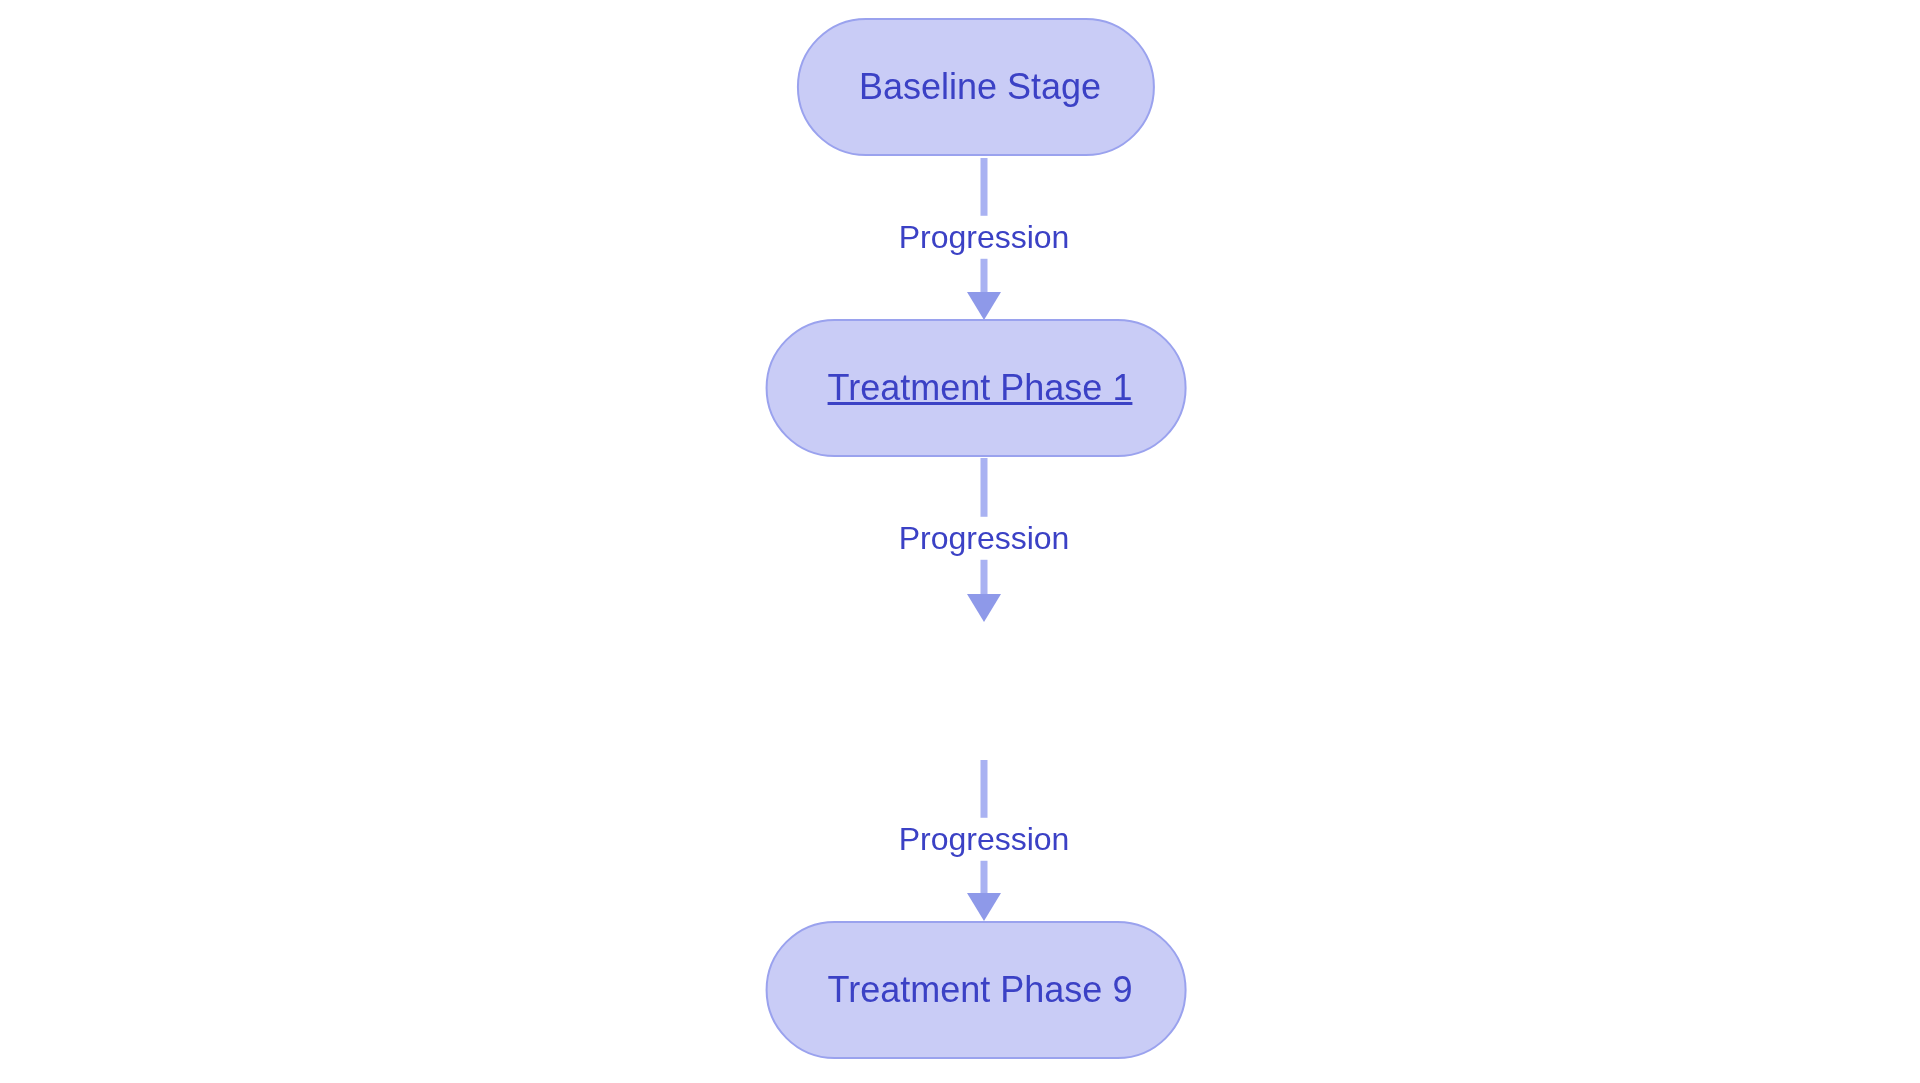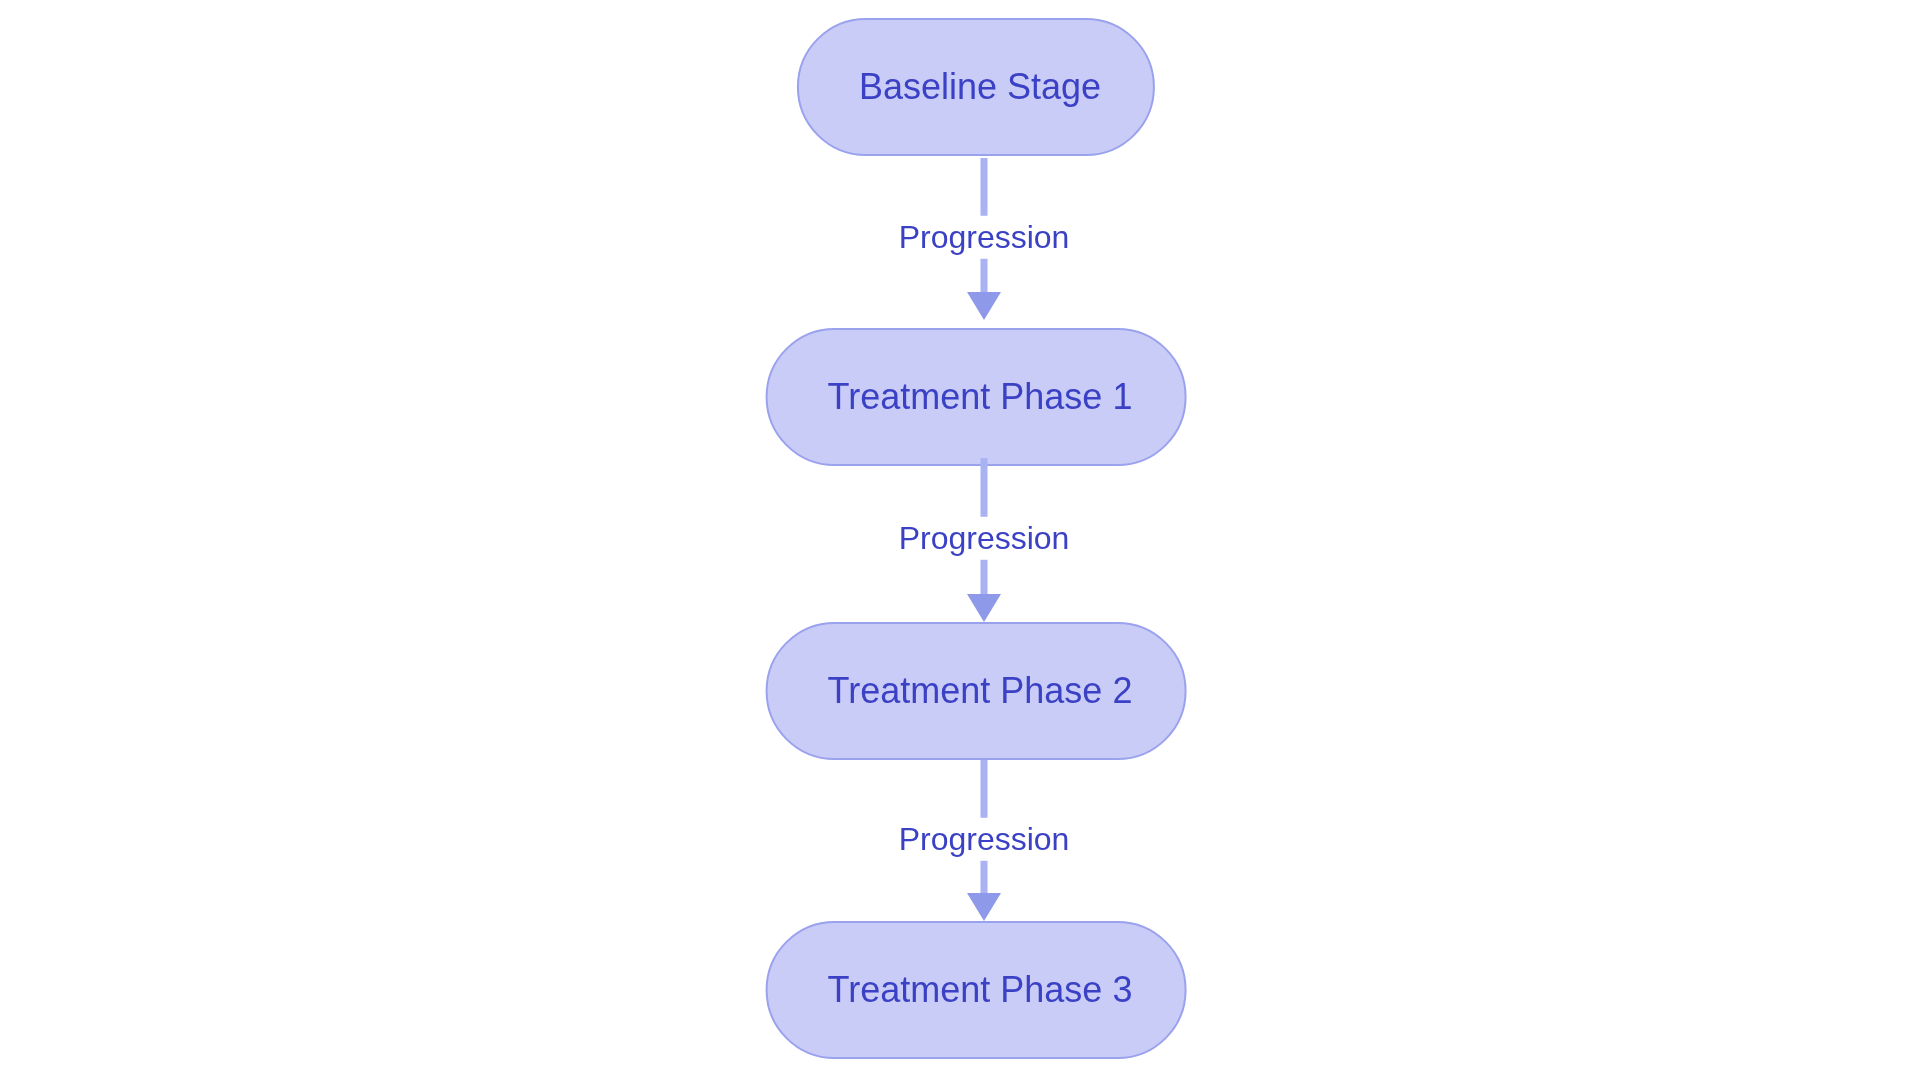--- a/index.html
+++ b/index.html
@@ -35,21 +35,21 @@
     border: 2px solid var(--node_border);
     display: flex;
     align-items: center;
     justify-content: center;
     padding: 0 52px;
     white-space: nowrap;
     font-size: 36px;
     color: var(--node_text);
   }
   .node-1 { top: 18px; }
-  .node-2 { top: 328px; }
+  .node-2 { top: 319px; text-decoration: underline; }
   .node-3 { top: 622px; }
   .node-4 { top: 921px; }
 
   .edge {
     position: absolute;
     left: 50%;
     transform: translateX(-50%);
     width: 260px;
   }
   .edge-1 { top: 158px; height: 162px; }
@@ -106,27 +106,24 @@
   <div class="node node-2">
     <span>Treatment Phase 1</span>
   </div>
 
   <div class="edge edge-2">
     <div class="edge-line"></div>
     <div class="edge-arrowhead"></div>
     <div class="edge-label">Progression</div>
   </div>
 
-  <div class="node node-3">
-    <span>Treatment Phase 2</span>
-  </div>
 
   <div class="edge edge-3">
     <div class="edge-line"></div>
     <div class="edge-arrowhead"></div>
     <div class="edge-label">Progression</div>
   </div>
 
   <div class="node node-4">
-    <span>Treatment Phase 3</span>
+    <span>Treatment Phase 9</span>
   </div>
 
 </div>
 
 </body></html>

